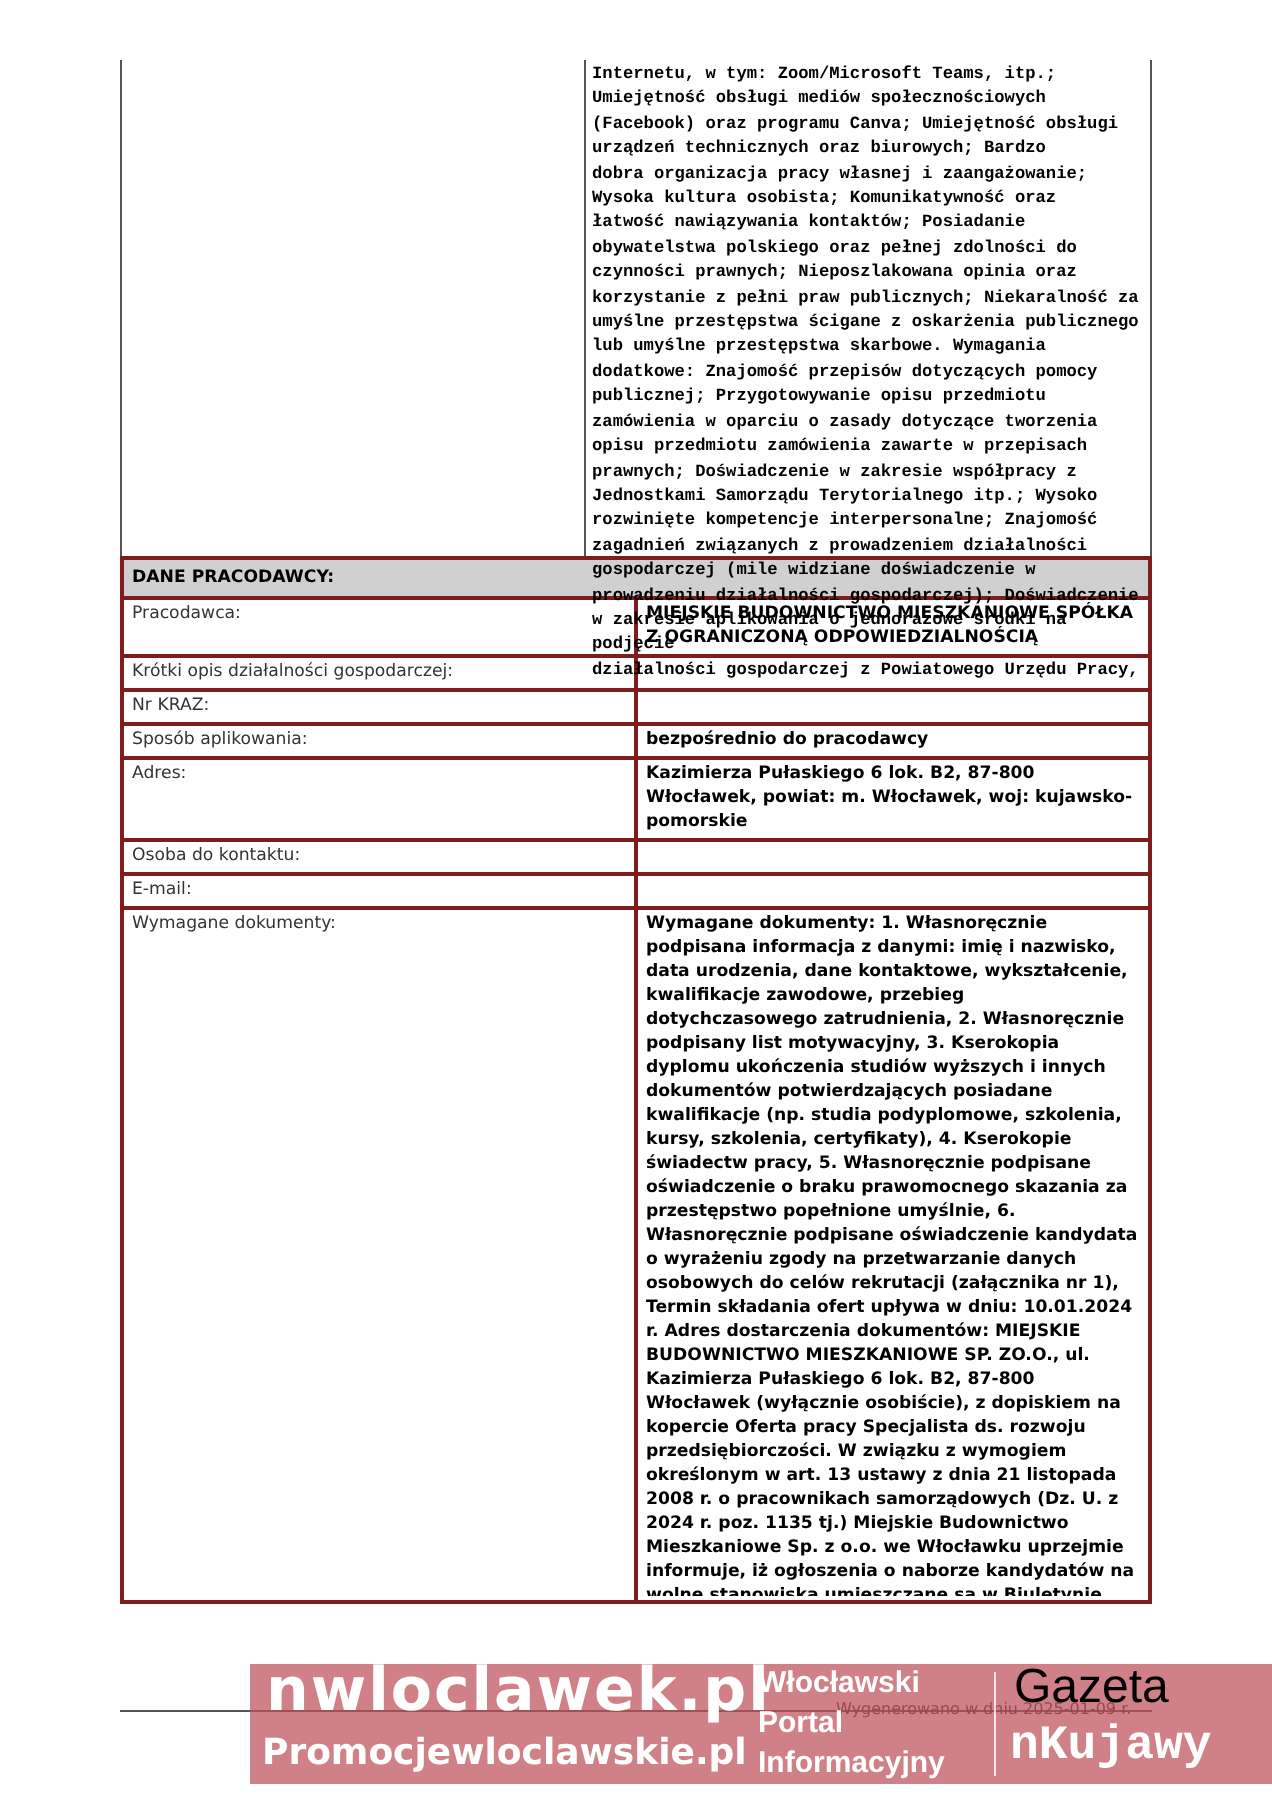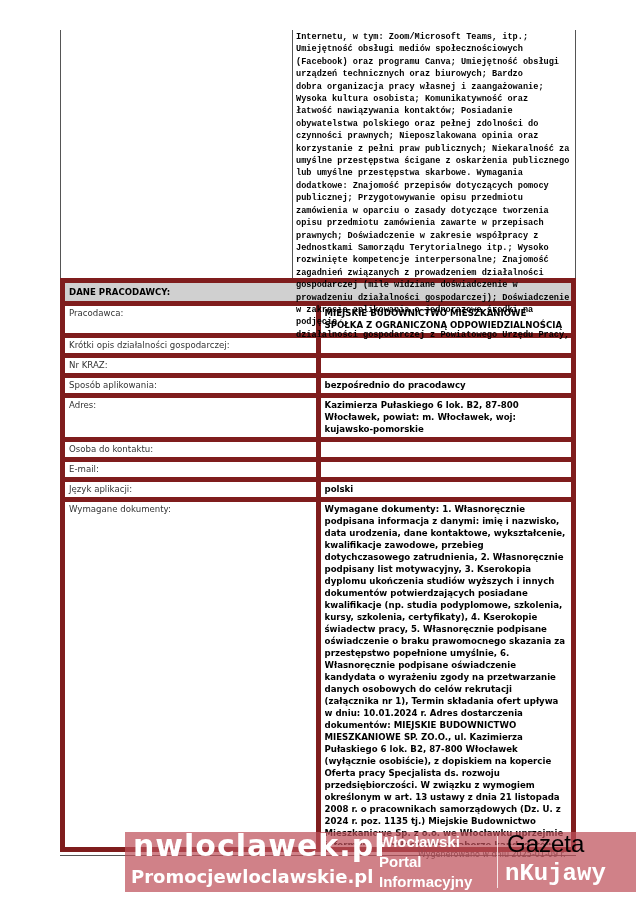--- a/index.html
+++ b/index.html
@@ -10,21 +10,21 @@
   }
   .page { position: absolute; left: 60px; top: 30px; width: 516px; }
   
   .upper { position: relative; height: 248px; border-left: 1px solid #555; border-right: 1px solid #555; font-family: Liberation Mono, monospace; }
   .upper .divider { position: absolute; left: 231px; top: 0; bottom: 0; border-left: 1px solid #555; }
   .upper .text {
     position: absolute; left: 235px; top: 1px; width: 276px;
     font-size: 8.6px; font-weight: bold; line-height: 12.4px; white-space: pre-line;
   }
   table { border-collapse: collapse; width: 516px; table-layout: fixed; }
-  td { border: 5px solid #7f1d1d; vertical-align: top; padding: 1px 4px 2px 4px; font-size: 8.6px; line-height: 12px; }
+  td { border: 2px solid #7f1d1d; vertical-align: top; padding: 1px 4px 2px 4px; font-size: 8.6px; line-height: 12px; }
   td.lbl { width: 80px; color: #333; font-weight: normal; }
   td.val { font-weight: bold; }
   td.section { background: #d0d0d0; font-weight: bold; padding: 3px 4px; }
   .docs { height: 342px; overflow: hidden; }
   .footer-line { position: absolute; left: 60px; top: 855px; width: 516px; border-top: 1px solid #555; }
   .generated { position: absolute; left: 418px; top: 850px; font-size: 8px; color: #333; }
   
   .banner {
     position: absolute; left: 125px; top: 832px; width: 511px; height: 60px;
     background: rgba(190, 80, 90, 0.72);
@@ -94,24 +94,20 @@
     </tr>
     <tr>
       <td class="lbl">Osoba do kontaktu:</td>
       <td class="val"></td>
     </tr>
     <tr>
       <td class="lbl">E-mail:</td>
       <td class="val"></td>
     </tr>
     <tr>
-      <td class="lbl">Język aplikacji:</td>
-      <td class="val">polski</td>
-    </tr>
-    <tr>
       <td class="lbl">Wymagane dokumenty:</td>
       <td class="val">
             <div class="docs">Wymagane dokumenty: 1. Własnoręcznie podpisana informacja z danymi: imię i nazwisko, data urodzenia, dane kontaktowe, wykształcenie, kwalifikacje zawodowe, przebieg dotychczasowego zatrudnienia, 2. Własnoręcznie podpisany list motywacyjny, 3. Kserokopia dyplomu ukończenia studiów wyższych i innych dokumentów potwierdzających posiadane kwalifikacje (np. studia podyplomowe, szkolenia, kursy, szkolenia, certyfikaty), 4. Kserokopie świadectw pracy, 5. Własnoręcznie podpisane oświadczenie o braku prawomocnego skazania za przestępstwo popełnione umyślnie, 6. Własnoręcznie podpisane oświadczenie kandydata o wyrażeniu zgody na przetwarzanie danych osobowych do celów rekrutacji (załącznika nr 1), Termin składania ofert upływa w dniu: 10.01.2024 r. Adres dostarczenia dokumentów: MIEJSKIE BUDOWNICTWO MIESZKANIOWE SP. ZO.O., ul. Kazimierza Pułaskiego 6 lok. B2, 87-800 Włocławek (wyłącznie osobiście), z dopiskiem na kopercie Oferta pracy Specjalista ds. rozwoju przedsiębiorczości. W związku z wymogiem określonym w art. 13 ustawy z dnia 21 listopada 2008 r. o pracownikach samorządowych (Dz. U. z 2024 r. poz. 1135 tj.) Miejskie Budownictwo Mieszkaniowe Sp. z o.o. we Włocławku uprzejmie informuje, iż ogłoszenia o naborze kandydatów na wolne stanowiska umieszczane są w Biuletynie Informacji Publicznej (https://mbm.rbip.mojregion.info/8/strona-glowna-bip.html) oraz na tablicy informacyjnej w siedzibie spółki (ul. Kazimierza Pułaskiego 6 lok. B2; 87-800 Włocławek). INFORMACJA W ZWIĄZKU Z PRZETWARZANIEM DANYCH OSOBOWYCH OSOBY, KTÓREJ DANE DOTYCZĄ KTO JEST ADMINISTRATOREM PANI/ PANA DANYCH OSOBOWYCH? Administratorem, czyli podmiotem decydującym o tym, jak będą wykorzystywane Pani/Pana dane osobowe, jest MIEJSKIE BUDOWNICTWO MIESZKANIOWE SP. ZO.O. ul. Kazimierza Pułaskiego 6 lok. B2; 87-800 Włocławek. JAK SIĘ Z NAMI SKONTAKTOWAĆ, ŻEBY UZYSKAĆ WIĘCEJ INFORMACJI O PRNYCH OSOBOWYCH? Napisz do wyznaczonego przez nas inspektora ochrony danych (IOD). Oto jego dane kontaktowe: adres e-mail: biuro@mbm.wloclawek.pl. adres pocztowy: Inspektor Ochrony Danych, MIEJSKIE BUDOWNICTWO MIESZKANIOWE SP. ZO.O. ul. Kazimierza Pułaskiego 6 lok. B2; 87-800 Włocławek JAKI JEST CEL I PODSTAWA PRAWNA PRZETWARZANIA PANI/PANA DANYCH OSOBOWYCH Pani/Pana dane będą przetwarzane w celu realizacji procesu rekrutacji, archiwalnym oraz staty-stycznym. Podstawą przetwarzania danych jest art. 6 ust. 1 lit. c RODO w związku z przepisami Ustawy z dnia 26.06.1974r. Dla danych nieobligatoryjnych podstawę przetwarzania stanowi art. 6 ust. 1 lit a RODO w związku z wyrażoną zgodą. MY UDOSTĘPNIAMY</div>
           </td>
     </tr>
   </tbody>
     </table>
 </div>
 
 <div class="footer-line"></div>

